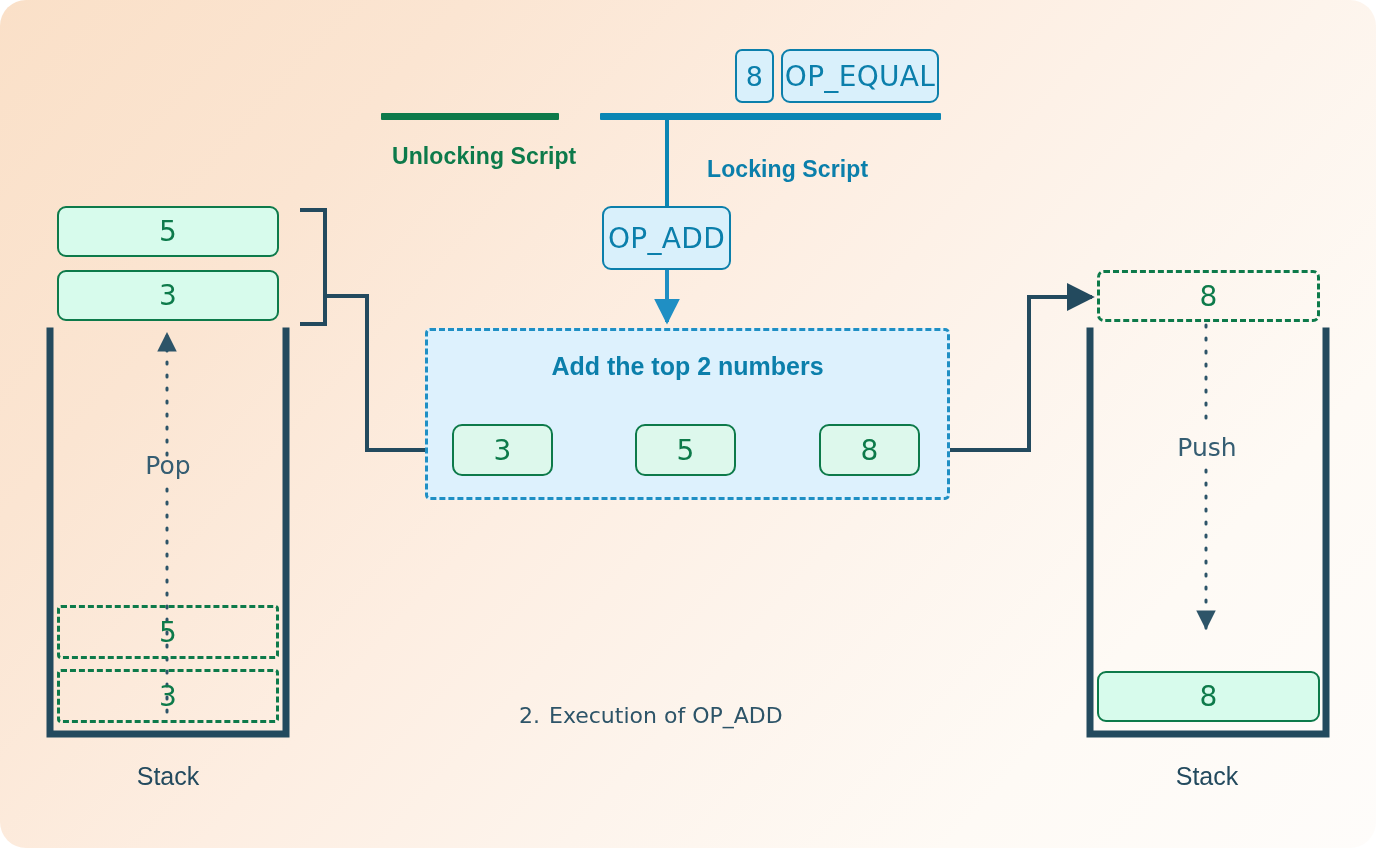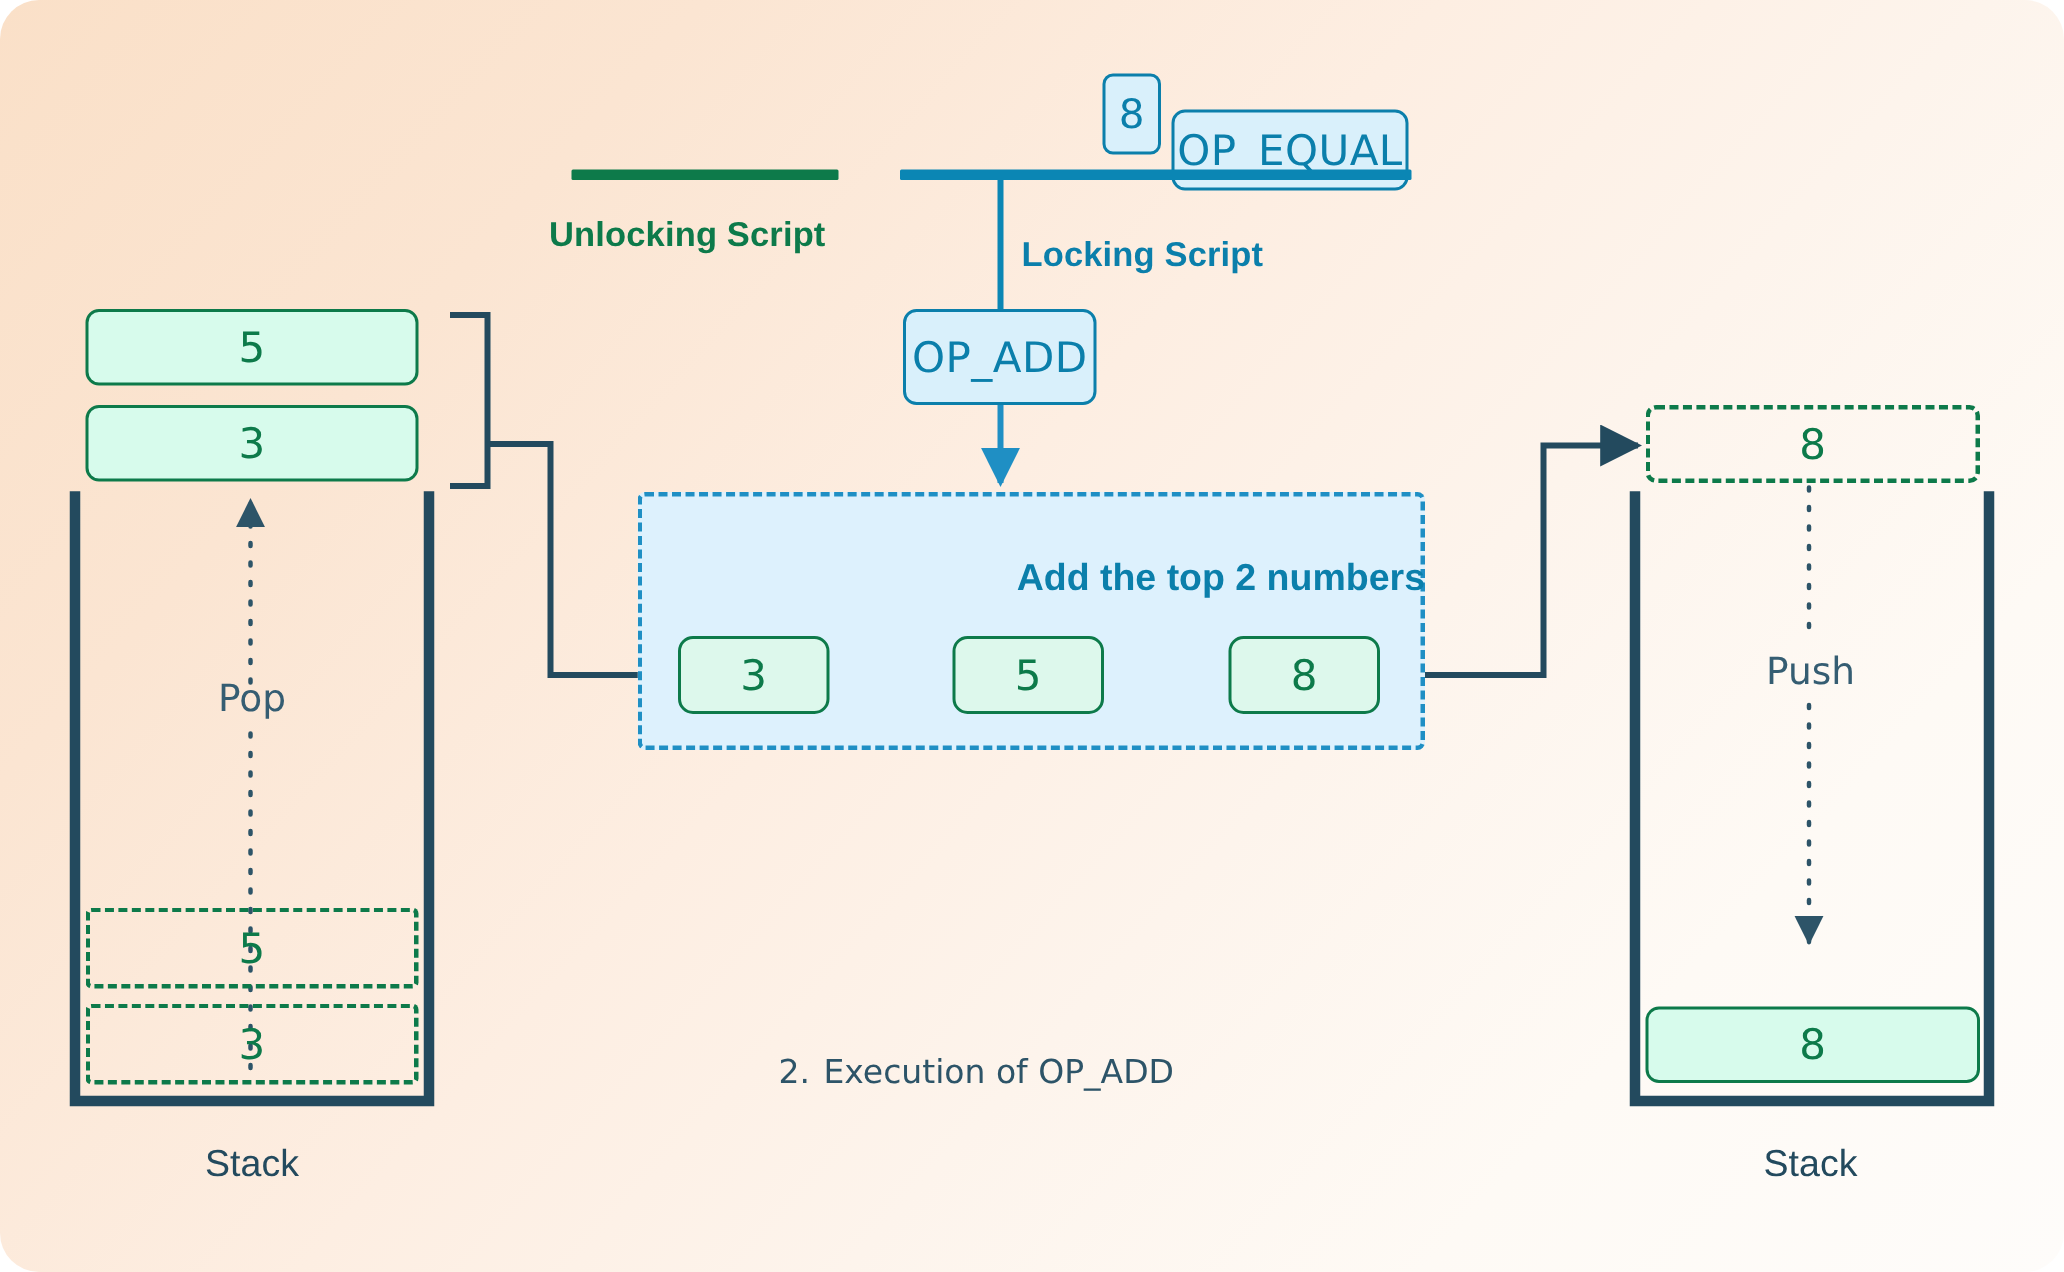--- a/index.html
+++ b/index.html
@@ -23,21 +23,21 @@
     background:#d9f0fb;border:2.5px solid #0b7fab;border-radius:9px;
     color:#0b7fab;font-size:28px;letter-spacing:.3px;
     font-family:"DejaVu Sans",sans-serif;font-weight:400;
   }
   .chip.small{border-radius:7px;font-size:27px;}
 
   
   .bar{height:7px;border-radius:1px;}
   .bar-green{background:#0d7a4a;}
   .bar-blue{background:#0b86b4;}
-  .script-label{font-size:23px;font-weight:bold;letter-spacing:.1px;white-space:nowrap;}
+  .script-label{font-size:23px;font-weight:bold;letter-spacing:.1px;white-space:nowrap;margin-left:26px;}
   .lbl-green{color:#0d7a4a;}
   .lbl-blue{color:#0b7fab;}
 
   
   .vbox{
     display:flex;align-items:center;justify-content:center;
     background:#d7fbec;border:2.5px solid #0d7a4a;border-radius:9px;
     color:#0d7a4a;font-size:28px;
     font-family:"DejaVu Sans",sans-serif;
   }
@@ -121,42 +121,42 @@
     </g>
 
     <g>
       <path d="M 757 441 L 799 441" stroke="#234a5e" stroke-width="4" stroke-linecap="butt"></path>
       <path d="M 757 460 L 799 460" stroke="#234a5e" stroke-width="4" stroke-linecap="butt"></path>
     </g>
   </svg>
 
   <div class="abs chip small" style="left:735px;top:49px;width:39px;height:54px;">8</div>
 
-  <div class="abs chip" style="left:781px;top:49px;width:158px;height:54px;margin-top:24px;">OP_EQUAL</div>
+  <div class="abs chip" style="left:781px;top:49px;width:158px;height:54px;">OP_EQUAL</div>
 
   <div class="abs bar bar-green" style="left:381px;top:113px;width:178px;"></div>
   <div class="abs bar bar-blue" style="left:600px;top:113px;width:341px;"></div>
 
   <div class="abs script-label lbl-green" style="left:366px;top:143px;">Unlocking Script</div>
   <div class="abs script-label lbl-blue" style="left:681px;top:156px;">Locking Script</div>
 
   <div class="abs chip" style="left:602px;top:206px;width:129px;height:64px;">OP_ADD</div>
 
   <div class="abs vbox" style="left:57px;top:206px;width:222px;height:51px;">5</div>
   <div class="abs vbox" style="left:57px;top:270px;width:222px;height:51px;">3</div>
 
   <div class="abs vbox ghost" style="left:57px;top:605px;width:222px;height:54px;">5</div>
   <div class="abs vbox ghost" style="left:57px;top:669px;width:222px;height:54px;">3</div>
 
   <div class="abs flow-label" style="left:67px;top:451px;width:202px;">Pop</div>
   <div class="abs stack-label" style="left:67px;top:762px;width:202px;">Stack</div>
 
   <div class="abs" id="op-box" style="left:425px;top:328px;width:525px;height:172px;"></div>
 
-  <div class="abs" id="op-title" style="left:425px;top:371px;width:525px;text-align:right;">Add the top 2 numbers</div>
+  <div class="abs" id="op-title" style="left:425px;top:352px;width:525px;">Add the top 2 numbers</div>
 
   <div class="abs op-val" style="left:452px;top:424px;width:101px;height:52px;">3</div>
 
   <div class="abs op-val" style="left:635px;top:424px;width:101px;height:52px;">5</div>
 
   <div class="abs op-val" style="left:819px;top:424px;width:101px;height:52px;">8</div>
 
   <div class="abs vbox ghost-r" style="left:1097px;top:270px;width:223px;height:52px;">8</div>
 
   <div class="abs vbox" style="left:1097px;top:671px;width:223px;height:51px;">8</div>

